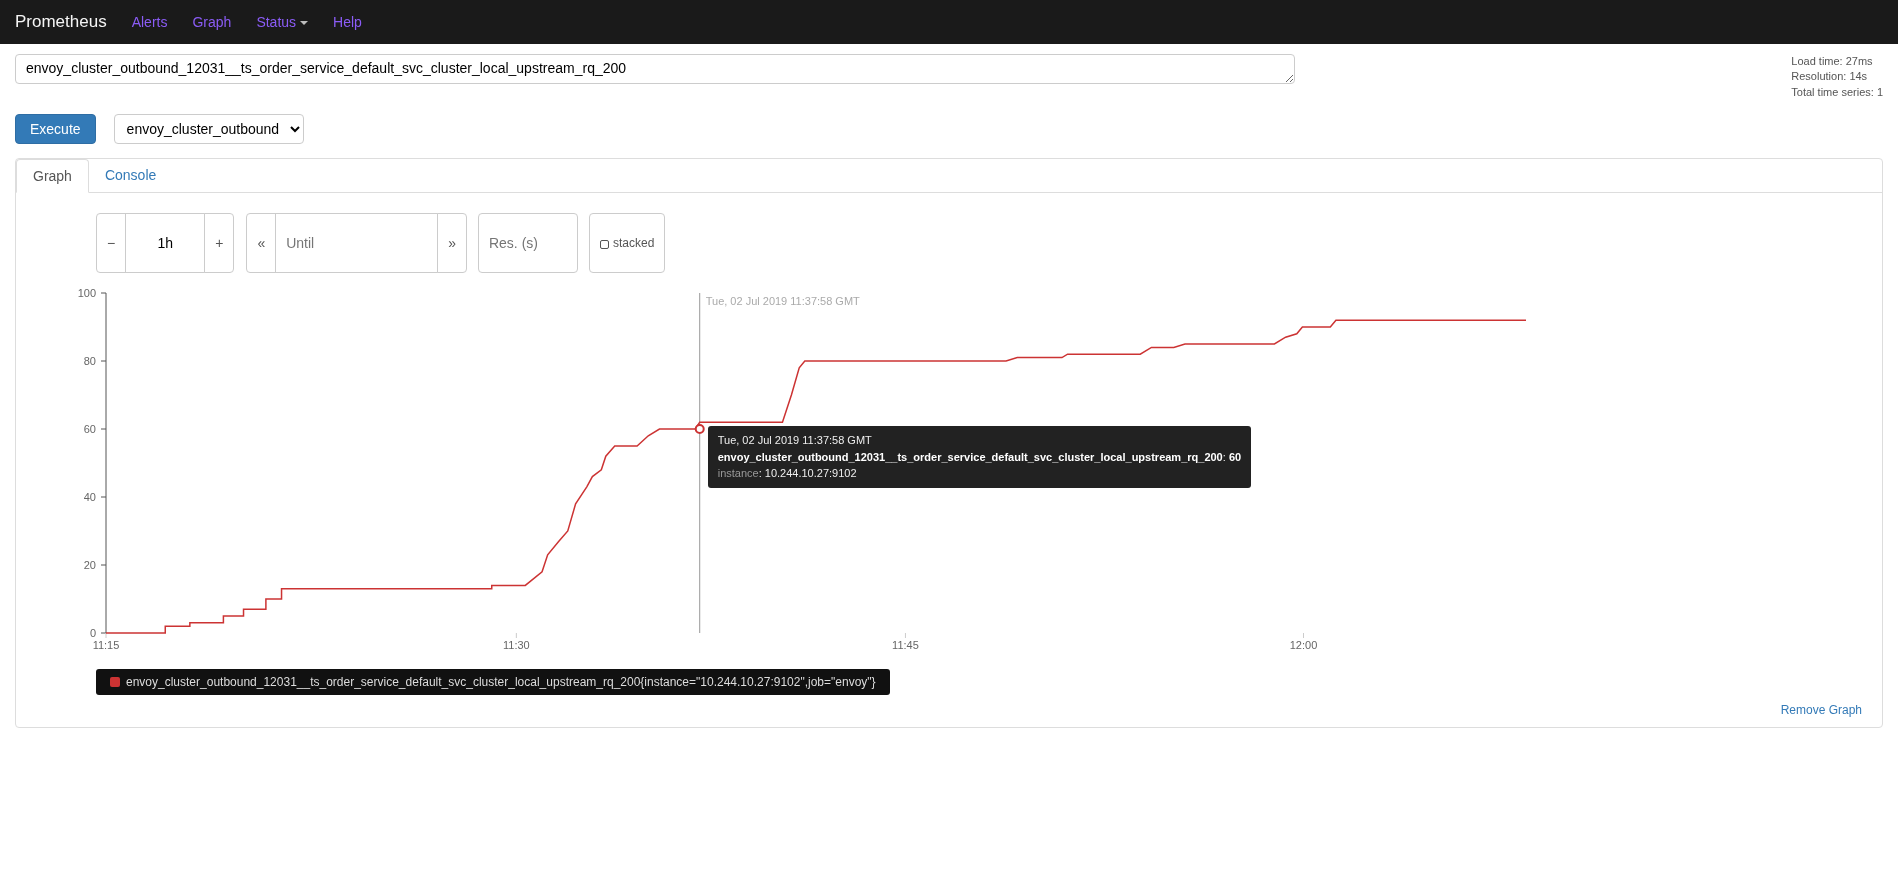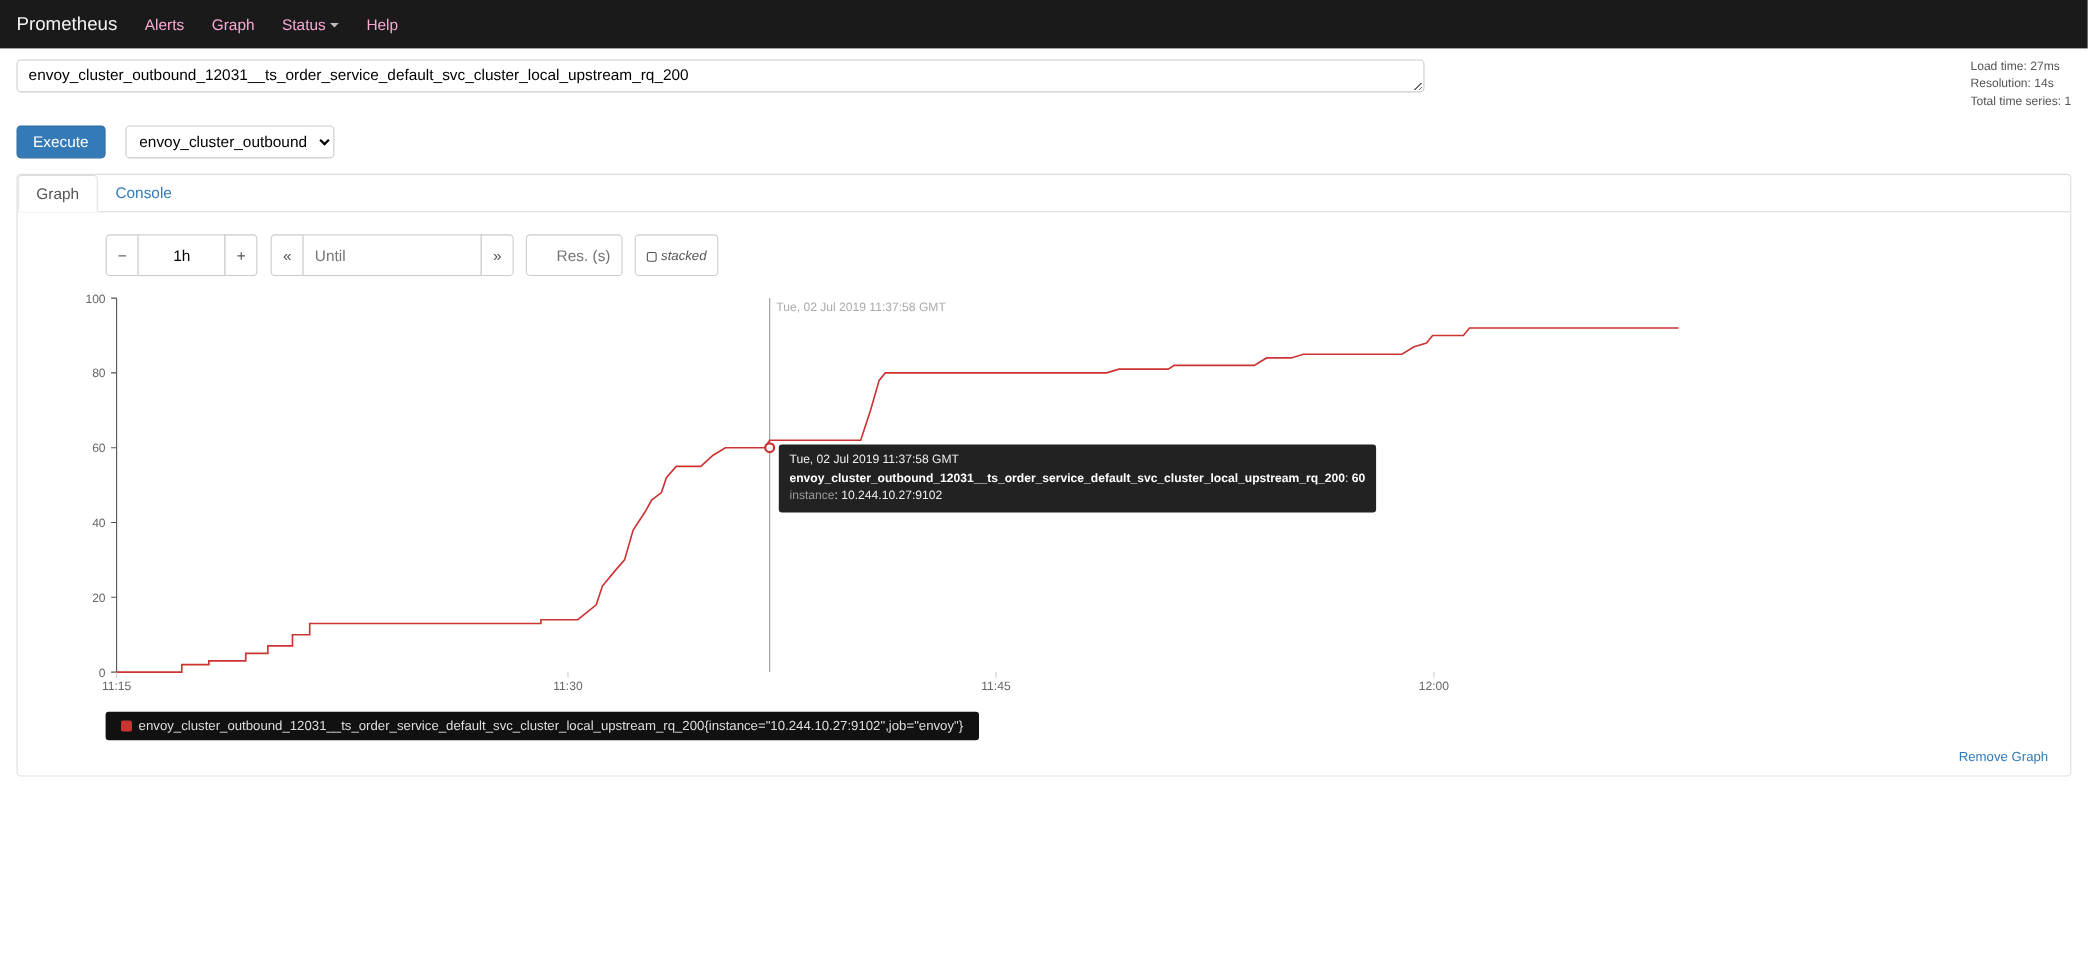--- a/index.html
+++ b/index.html
@@ -1,40 +1,40 @@
 <!DOCTYPE html>
 <html><head>
 <meta charset="utf-8">
 <style>
   * { box-sizing: border-box; }
   body { margin: 0; font-family: "Helvetica Neue", Helvetica, Arial, sans-serif; font-size: 14px; color: #333; background: #fff; }
   .navbar { background: #1a1a1a; height: 44px; display: flex; align-items: center; padding: 0 15px; }
   .navbar .brand { color: #f5f5f5; font-size: 17px; font-weight: 500; margin-right: 25px; }
-  .navbar a { color: #f9a8d4; text-decoration: none; margin-right: 25px; font-size: 14px; }
+  .navbar a { color: #8b5cf6; text-decoration: none; margin-right: 25px; font-size: 14px; }
   .navbar .caret { display:inline-block; width:0; height:0; margin-left:4px; vertical-align:middle; border-top:4px solid #bdbdbd; border-right:4px solid transparent; border-left:4px solid transparent; }
   .container { padding: 10px 15px; }
   .top-row { display:flex; align-items:flex-start; }
   textarea.expr { flex: 0 0 1280px; height: 30px; border: 1px solid #ccc; border-radius: 4px; padding: 5px 10px; font-size: 14px; font-family: inherit; resize: both; }
   .loadinfo { margin-left:auto; font-size:11px; color:#555; line-height:1.4; padding-left: 40px; }
   .ctrl-row { margin-top: 14px; display:flex; align-items:flex-end; gap:18px; }
   .btn-primary { background:#337ab7; color:#fff; border:1px solid #2e6da4; padding:6px 14px; border-radius:4px; cursor:pointer; font-size:14px; }
   select.ins { border:1px solid #ccc; border-radius:4px; padding:5px 8px; font-size:14px; background:#fff; width:190px; }
   .tabs { margin-top: 14px; border:1px solid #ddd; border-radius:4px; }
   .tab-headers { display:flex; border-bottom:1px solid #ddd; }
   .tab { padding:8px 16px; font-size:14px; color:#337ab7; cursor:pointer; border-right:1px solid transparent; }
   .tab.active { color:#555; border:1px solid #ddd; border-bottom:1px solid #fff; margin-bottom:-1px; border-radius:4px 4px 0 0; background:#fff; }
   .tab-body { padding: 20px 20px 10px 20px; }
   .toolbar { display:flex; gap:12px; margin-left:60px; }
   .btn-group { display:flex; }
   .btn-default { background:#fff; border:1px solid #ccc; color:#555; padding:5px 10px; font-size:14px; cursor:pointer; }
   .btn-group .btn-default:first-child { border-radius:4px 0 0 4px; }
   .btn-group .btn-default:last-child { border-radius:0 4px 4px 0; }
   .txt-default { background:#fff; border:1px solid #ccc; padding:5px 10px; font-size:14px; width:80px; text-align:center; margin-left:-1px; margin-right:-1px; }
   .txt-wide { width:163px; text-align:left; color:#555; }
-  .stacked-btn { border-radius:4px; font-size:12px; padding:11px 10px;font-style:italic; }
+  .stacked-btn { border-radius:4px; font-size:12px; padding:22px 10px; }
   .stacked-btn .sq { display:inline-block; width:9px; height:9px; border:1px solid #555; margin-right:4px; vertical-align:middle; border-radius:2px; }
   .chart-wrap { position:relative; margin-top:14px; }
   .chart-svg { display:block; }
   .hover-line { stroke:#999; stroke-width:1; }
   .hover-label { font-size:11px; fill:#aaa; }
   .series-line { stroke:#c33; stroke-width:1.5; fill:none; }
   .axis text { font-size:11px; fill:#666; }
   .axis .tick { stroke:#ccc; stroke-width:1; }
   .axis .ytick { stroke:#555; stroke-width:1; }
   .tooltip { position:absolute; background:#222; color:#eee; font-size:11px; padding:6px 10px; border-radius:3px; line-height:1.5; }
@@ -83,21 +83,21 @@
         <div class="btn-group">
           <button class="btn-default">−</button>
           <input class="txt-default" value="1h" style="">
           <button class="btn-default">+</button>
         </div>
         <div class="btn-group">
           <button class="btn-default">«</button>
           <input class="txt-default txt-wide" placeholder="Until" style="">
           <button class="btn-default">»</button>
         </div>
-        <input class="btn-default txt-default" style="width: 88px; border-radius: 4px; text-align: right;" placeholder="Res. (s)">
+        <input class="btn-default txt-default" style="width: 100px; border-radius: 4px; text-align: left;" placeholder="Res. (s)">
         <button class="btn-default stacked-btn"><span class="sq"></span><span>stacked</span></button>
       </div>
 
       <div class="chart-wrap">
         <svg id="chart-svg" class="chart-svg" width="1500" height="370">
             <g class="axis">
               <line class="ytick" x1="65" y1="346" x2="70" y2="346"></line>
               <text x="60" y="350" text-anchor="end">0</text>
               <line class="ytick" x1="65" y1="278" x2="70" y2="278"></line>
               <text x="60" y="282" text-anchor="end">20</text>

